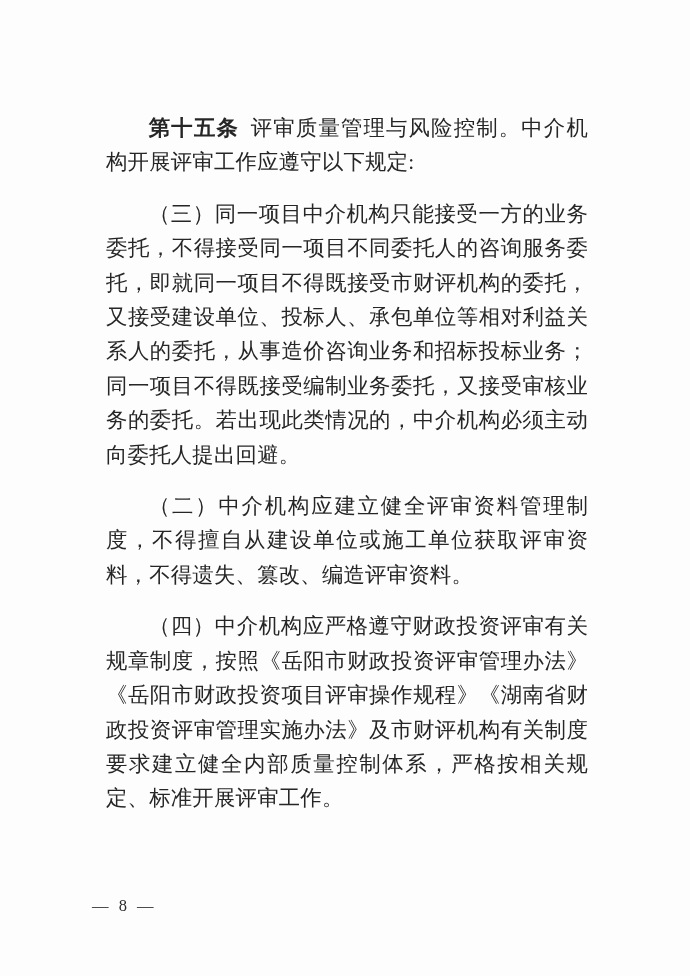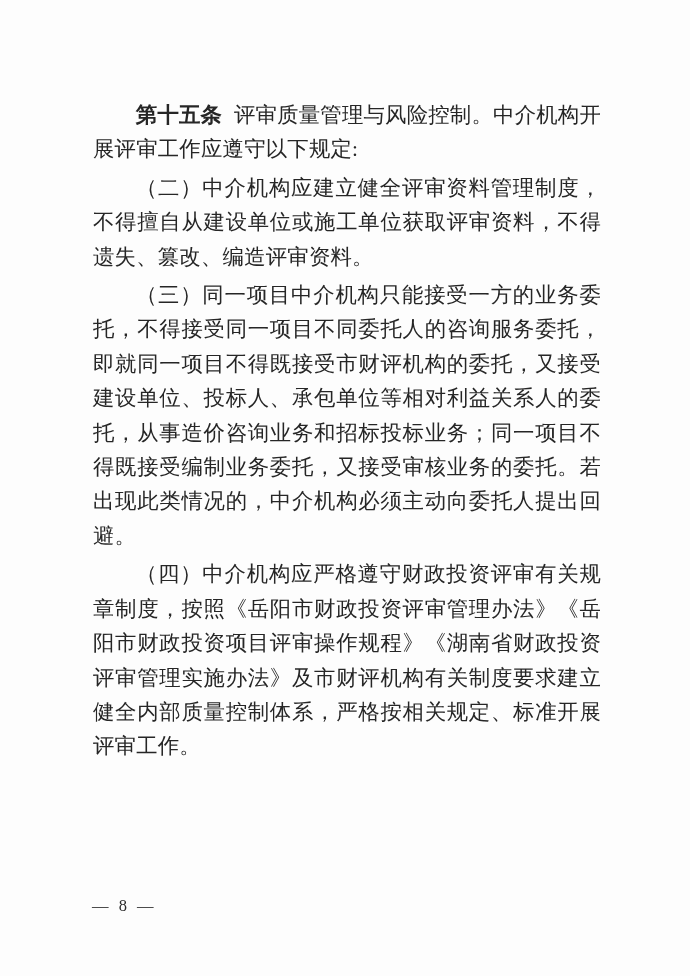--- a/index.html
+++ b/index.html
@@ -15,21 +15,21 @@
     font-family: "Liberation Serif", "DejaVu Serif", serif;
     color: #262626;
   }
   .page-body {
     position: absolute;
     left: 89px;
     top: 94px;
     width: 516px;
   }
   .para {
-    margin: 4px;
+    margin: 17px;
     font-size: 21.4px;
     line-height: 34.4px;
     text-align: justify;
     text-align-last: left;
     text-indent: 2em;
     letter-spacing: 0.2px;
   }
   .article-no {
     font-weight: bold;
     margin-right: 0.55em;
@@ -44,20 +44,20 @@
     color: #2b2b2b;
   }
 </style>
 </head>
 <body>
 
 <div class="page-body">
   <p class="para"><span class="article-no">第十五条</span><span>评审质量管理与风险控制。中介机构开展评审工作应遵守以下规定:</span></p>
 
 
+  <p class="para">（三）同一项目中介机构只能接受一方的业务委托，不得接受同一项目不同委托人的咨询服务委托，即就同一项目不得既接受市财评机构的委托，又接受建设单位、投标人、承包单位等相对利益关系人的委托，从事造价咨询业务和招标投标业务；同一项目不得既接受编制业务委托，又接受审核业务的委托。若出现此类情况的，中介机构必须主动向委托人提出回避。</p>
+
   <p class="para">（二）中介机构应建立健全评审资料管理制度，不得擅自从建设单位或施工单位获取评审资料，不得遗失、篡改、编造评审资料。</p>
-
-  <p class="para">（三）同一项目中介机构只能接受一方的业务委托，不得接受同一项目不同委托人的咨询服务委托，即就同一项目不得既接受市财评机构的委托，又接受建设单位、投标人、承包单位等相对利益关系人的委托，从事造价咨询业务和招标投标业务；同一项目不得既接受编制业务委托，又接受审核业务的委托。若出现此类情况的，中介机构必须主动向委托人提出回避。</p>
 
   <p class="para">（四）中介机构应严格遵守财政投资评审有关规章制度，按照《岳阳市财政投资评审管理办法》《岳阳市财政投资项目评审操作规程》《湖南省财政投资评审管理实施办法》及市财评机构有关制度要求建立健全内部质量控制体系，严格按相关规定、标准开展评审工作。</p>
 </div>
 
 <div class="page-footer">— 8 —</div>
 
 </body></html>

